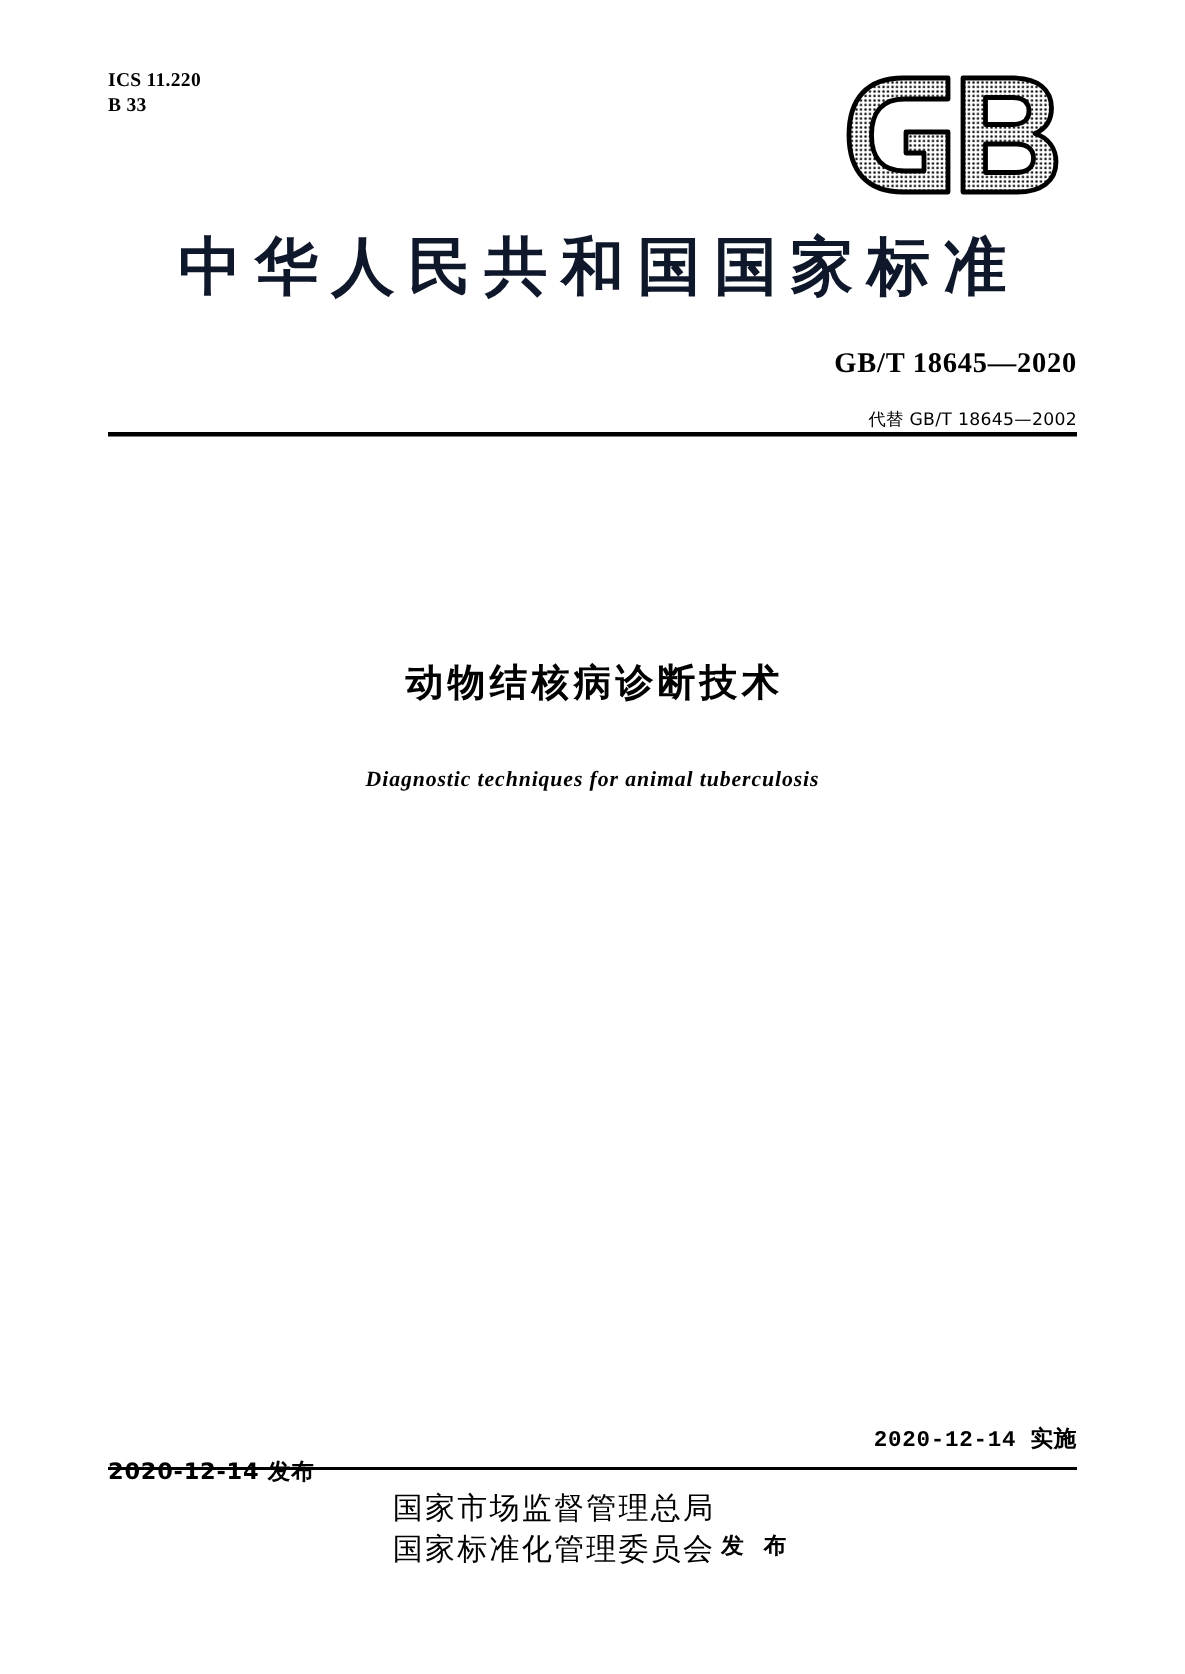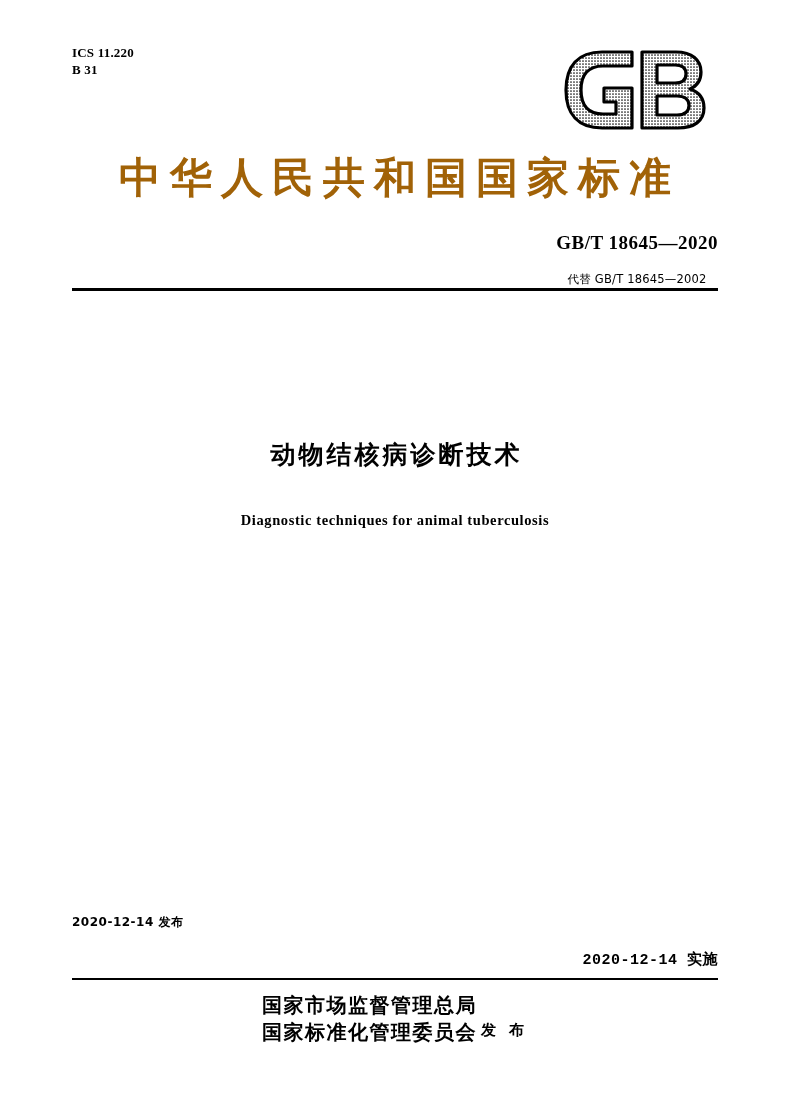--- a/index.html
+++ b/index.html
@@ -53,29 +53,29 @@
     position: absolute;
     left: 0;
     top: 150px;
     width: 790px;
     text-align: center;
     font-family: "DejaVu Sans", sans-serif;
     font-weight: bold;
     font-size: 42px;
     letter-spacing: 9px;
     text-indent: 9px;
-    color: #a16207;
+    color: #0f172a;
   }
 
   
   .std-no {
     position: absolute;
     right: 72px;
     top: 232px;
-    text-align: center;
+    text-align: right;
   }
   .std-no .main {
     font-family: "Liberation Serif", serif;
     font-size: 19px;
     font-weight: bold;
     letter-spacing: 0.5px;
     white-space: nowrap;
   }
   .std-no .sub {
     margin-top: 18px;
@@ -119,30 +119,31 @@
   .doc-title-en {
     position: absolute;
     left: 0;
     top: 512px;
     width: 790px;
     text-align: center;
     font-family: "Liberation Serif", serif;
     font-weight: bold;
     font-size: 14.5px;
     letter-spacing: 0.6px;
+    font-style: italic;
   }
 
   
   .date-issue {
     position: absolute;
     left: 72px;
-    top: 914px;
-    font-family: "DejaVu Sans", sans-serif;
-    font-weight: bold;
-    font-size: 12px;
+    top: 972px;
+    font-family: "DejaVu Sans", sans-serif;
+    font-weight: bold;
+    font-size: 15px;
     letter-spacing: 0.5px;
   }
   .date-impl {
     position: absolute;
     right: 72px;
     top: 950px;
     font-family: Liberation Mono, monospace;
     font-weight: bold;
     font-size: 15px;
     letter-spacing: 0.5px;
@@ -153,21 +154,21 @@
     position: absolute;
     left: 0;
     top: 992px;
     width: 790px;
     display: flex;
     justify-content: center;
     align-items: center;
   }
   .publisher-names {
     font-family: "DejaVu Sans", sans-serif;
-    font-weight: bold;
+    font-weight: normal;
     font-size: 20px;
     line-height: 1.35;
     letter-spacing: 1.5px;
     text-align: center;
   }
   .publisher-verb {
     font-family: "DejaVu Sans", sans-serif;
     font-weight: bold;
     font-size: 15px;
     letter-spacing: 4px;
@@ -175,21 +176,21 @@
     padding-top: 22px;
   }
 </style>
 </head>
 <body>
 
 <div class="page">
 
   <div class="ics-block">
     <div class="ics-line">ICS 11.220</div>
-    <div class="ics-line">B 31</div>
+    <div class="ics-line">B 33</div>
   </div>
 
   <div class="gb-logo">
     <svg viewBox="0 0 160 84" width="160" height="84" aria-hidden="true">
       <defs>
         <pattern id="hatch" width="3" height="3" patternUnits="userSpaceOnUse">
           <rect width="3" height="3" fill="#ffffff"></rect>
           <circle cx="1" cy="1" r="0.85" fill="#111111"></circle>
         </pattern>
       </defs>

